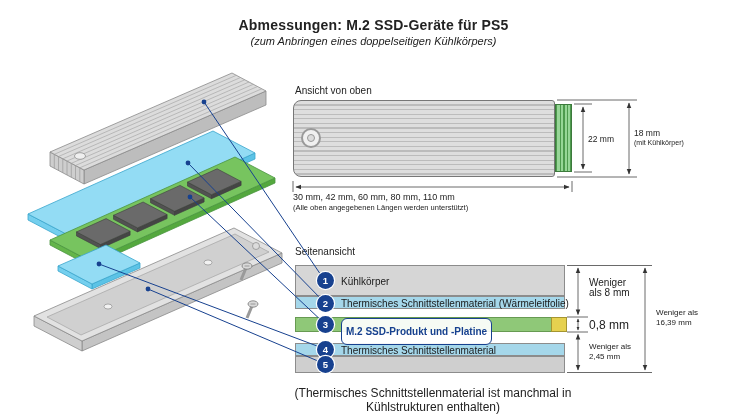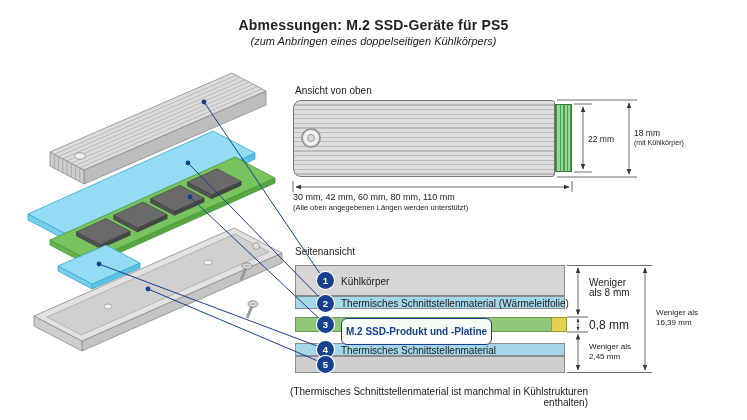--- a/index.html
+++ b/index.html
@@ -44,21 +44,21 @@
   .lyr-label{position:absolute;font-size:10px;color:#1a1a1a;z-index:4;white-space:nowrap}
   .l1{left:341px;top:276px}
   .l2{left:341px;top:298px}
   .l3{left:341px;top:318px;color:#17418f;font-weight:700;border:1px solid #17418f;background:rgba(255,255,255,.92);padding:7px 4px;border-radius:6px}
   .l4{left:341px;top:345px}
   .l5{left:341px;top:360px}
   .sv-dim-top{left:589px;top:278px;width:46px;font-size:10px}
   .sv-dim-board{left:589px;top:320px;font-size:12px;white-space:nowrap}
   .sv-dim-bottom{left:589px;top:342px;width:52px;font-size:8px}
   .sv-dim-total{left:656px;top:308px;width:58px;font-size:8px}
-  .footnote{position:absolute;left:278px;top:386px;width:310px;text-align:right;font-size:10px;color:#222;z-index:2}
+  .footnote{position:absolute;left:278px;top:386px;width:310px;text-align:center;font-size:12px;color:#222;z-index:2}
 </style>
 </head>
 <body>
 
 <div class="page">
 
   <div class="title">Abmessungen: M.2 SSD-Geräte für PS5</div>
   <div class="subtitle">(zum Anbringen eines doppelseitigen Kühlkörpers)</div>
 
   <svg class="scene" viewBox="0 0 747 420" aria-hidden="true">

